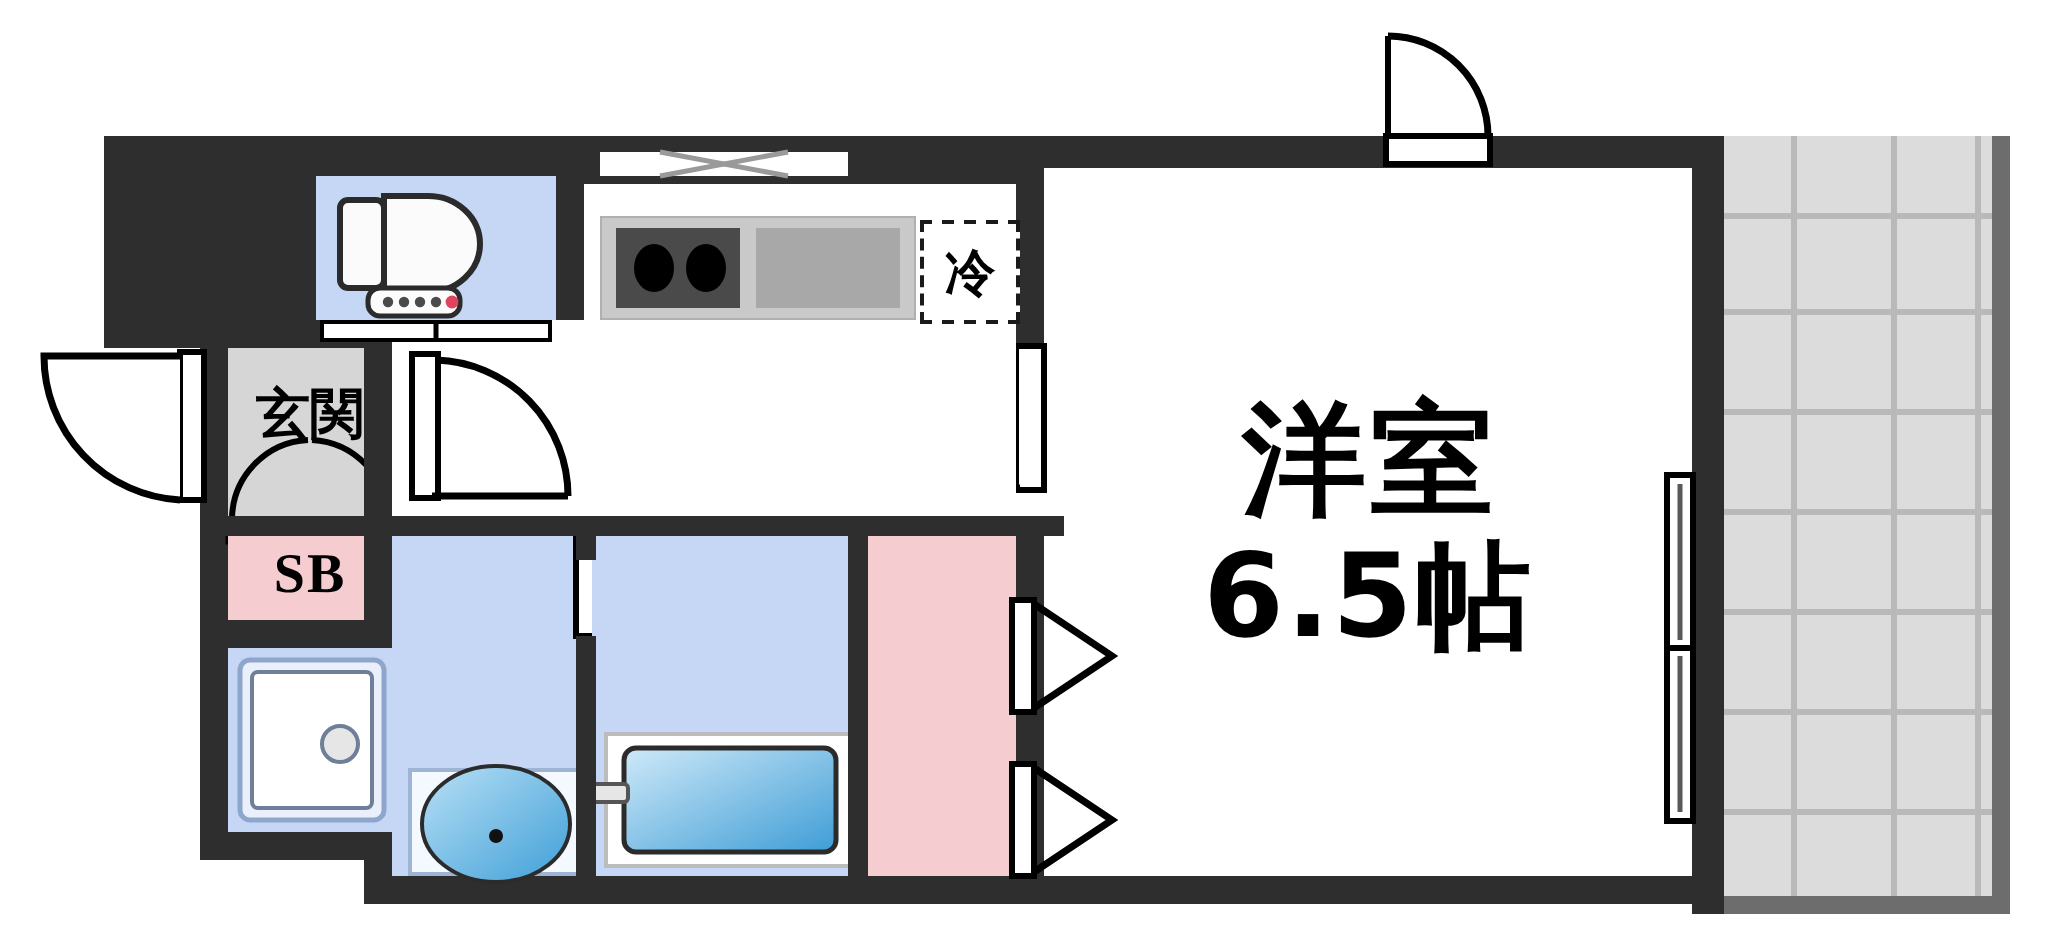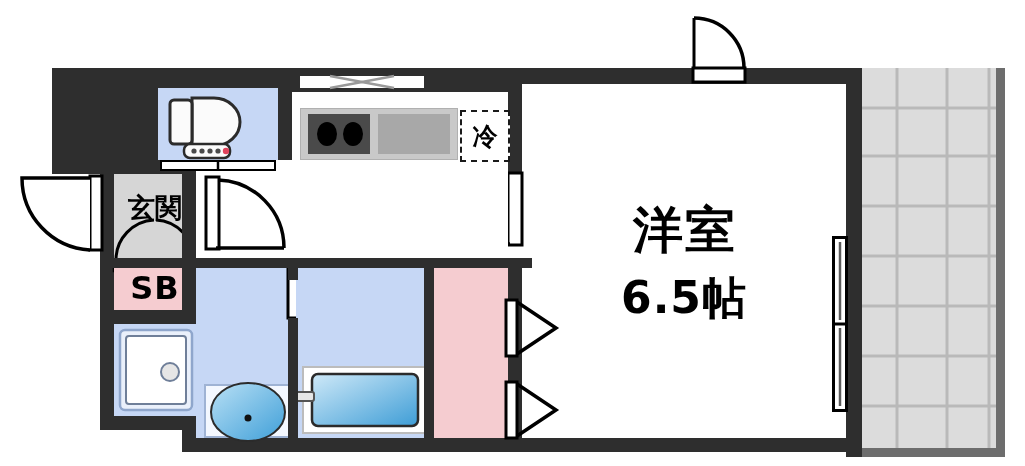--- a/index.html
+++ b/index.html
@@ -11,24 +11,24 @@
   .wall{background:#2e2e2e;}
   
   .fill-white{background:#ffffff;}
   .fill-blue{background:#c6d7f5;}
   .fill-pink{background:#f5ccd0;}
   .fill-gray{background:#d6d6d6;}
   .fill-balcony{background:#dcdcdc;}
   
   .label{display:flex;align-items:center;justify-content:center;
          color:#000;font-weight:bold;line-height:1;user-select:none;}
-  .lbl-room{font-size:50px;letter-spacing:2px;}
-  .lbl-jou{font-size:44px;letter-spacing:1px;}
+  .lbl-room{font-size:62px;letter-spacing:2px;}
+  .lbl-jou{font-size:58px;letter-spacing:1px;}
   .lbl-genkan{font-size:27px;letter-spacing:0px;}
-  .lbl-sb{font-size:32px;letter-spacing:1px;}
+  .lbl-sb{font-size:28px;letter-spacing:1px;font-family:Liberation Serif, serif;}
   .lbl-cl{font-size:31px;letter-spacing:1px;}
   .lbl-rei{font-size:25px;}
   svg{display:block;overflow:visible;}
   .dash-box{border:2.5px dashed #1a1a1a;background:#ffffff;}
 </style>
 </head>
 <body>
 
 <div id="stage">
 

